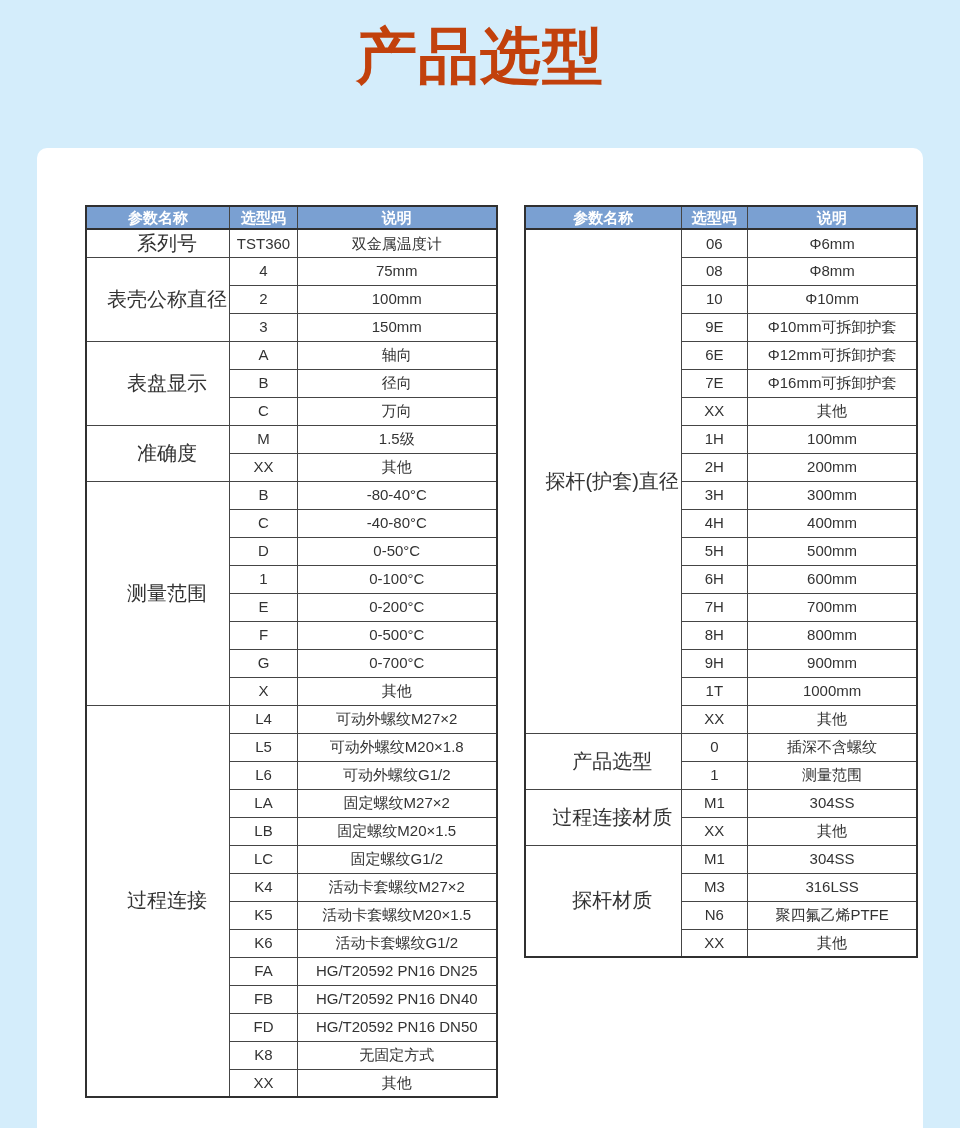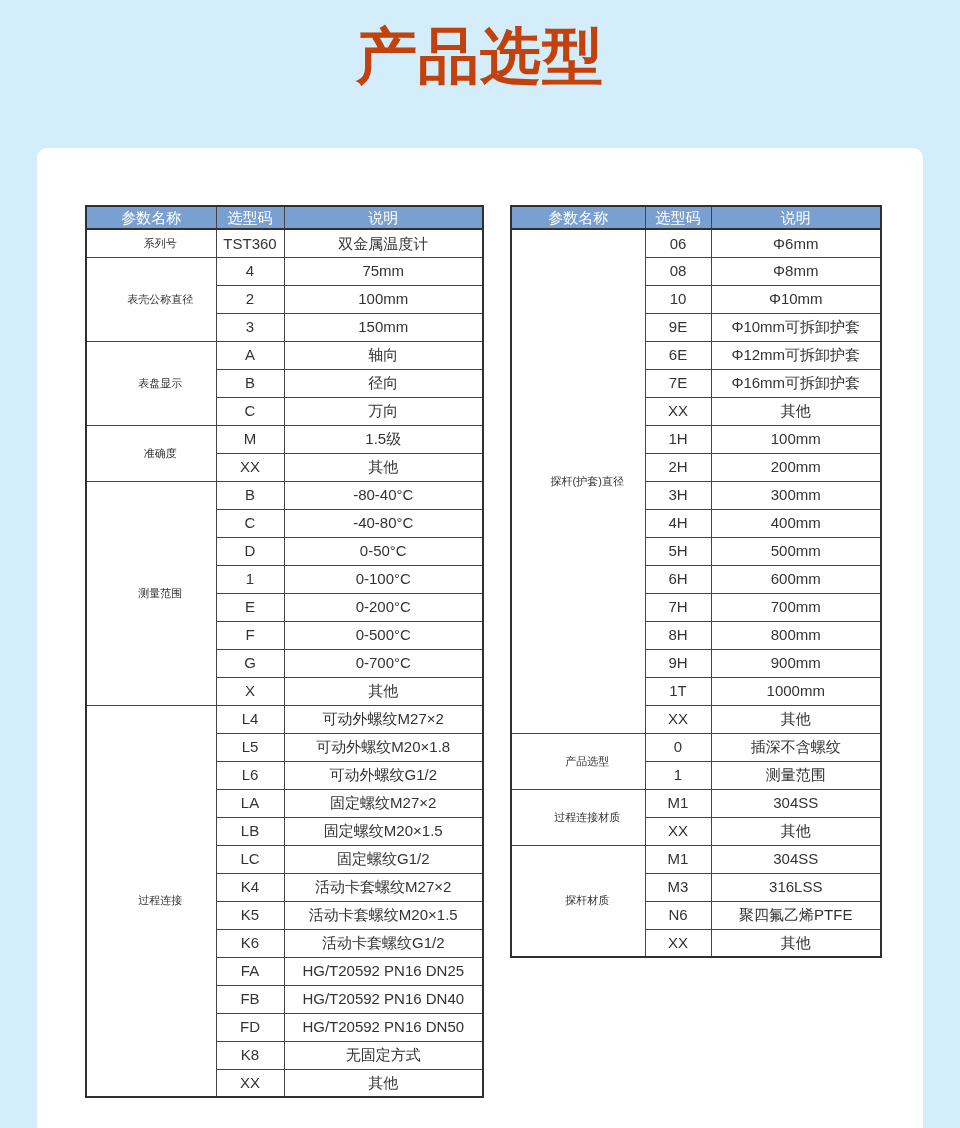--- a/index.html
+++ b/index.html
@@ -54,25 +54,25 @@
     vertical-align: middle;
     height: 28px;
     padding: 0 2px;
     line-height: 1.15;
     overflow: hidden;
     white-space: nowrap;
   }
   .sel-table thead th {
     background: #7aa0d2;
     color: #ffffff;
-    font-weight: normal;
+    font-weight: bold;
     height: 23px;
     border-bottom: 2px solid #303030;
   }
-  .sel-table td.pname { font-size: 11px; padding-left: 20px; }
+  .sel-table td.pname { font-size: 20px; padding-left: 20px; }
   #t0 col:nth-child(1) { width: 130px; }
   #t0 col:nth-child(2) { width: 68px;  }
   #t0 col:nth-child(3) { width: 199px; }
   #t1 col:nth-child(1) { width: 134px; }
   #t1 col:nth-child(2) { width: 66px;  }
   #t1 col:nth-child(3) { width: 170px; }
 </style>
 </head>
 <body>
 

